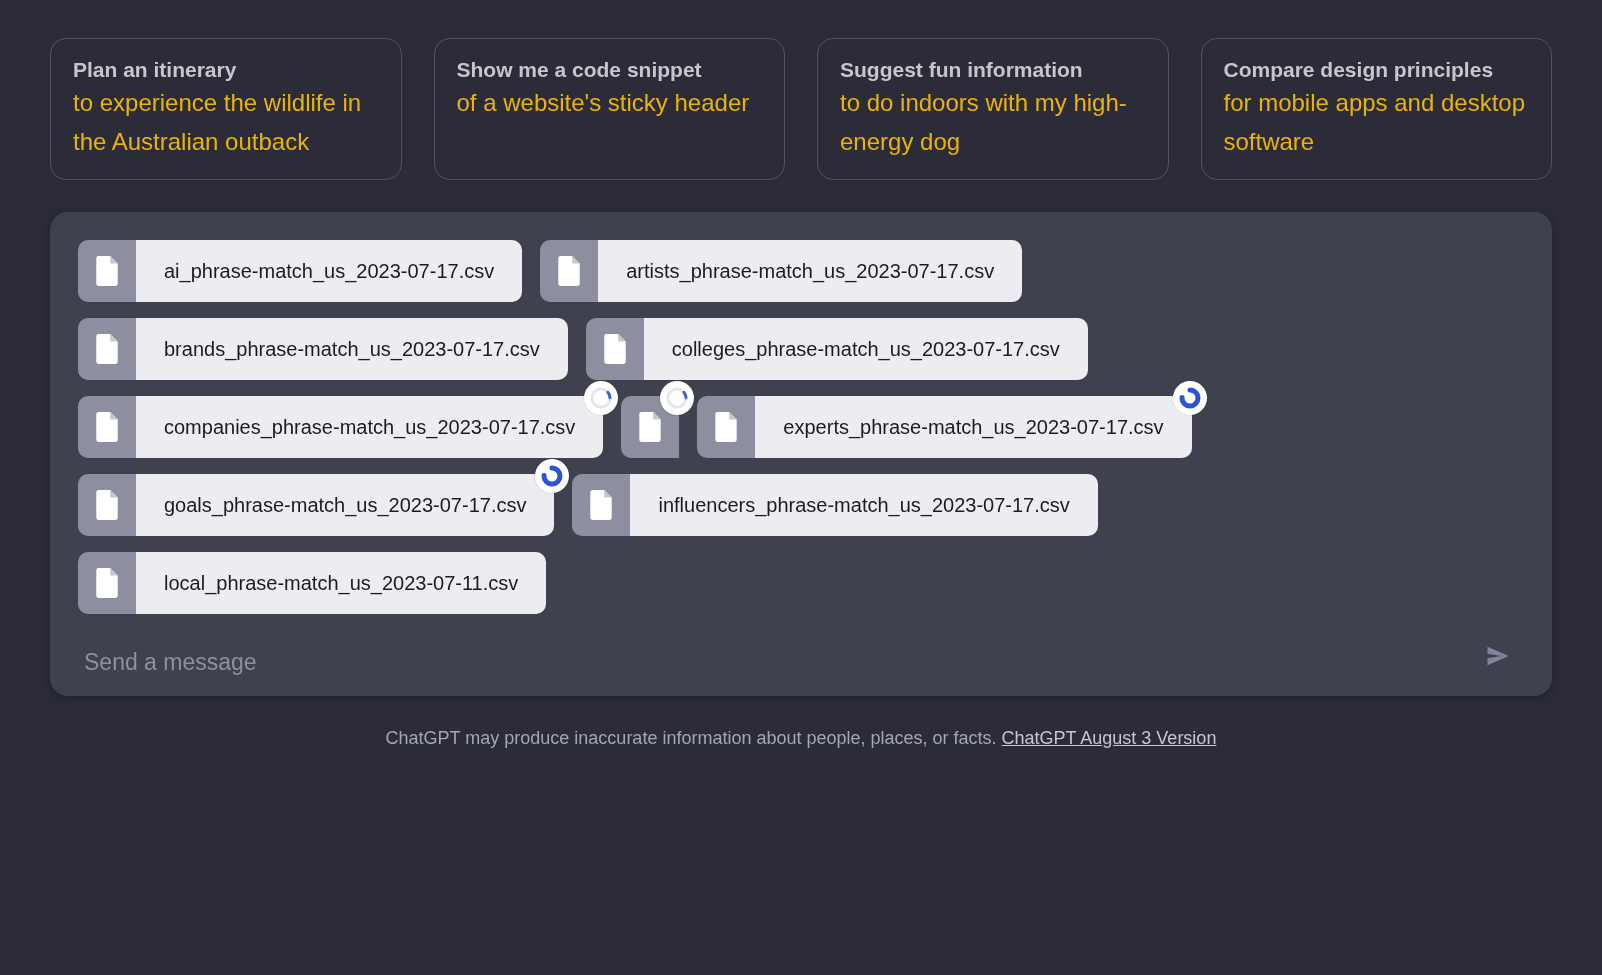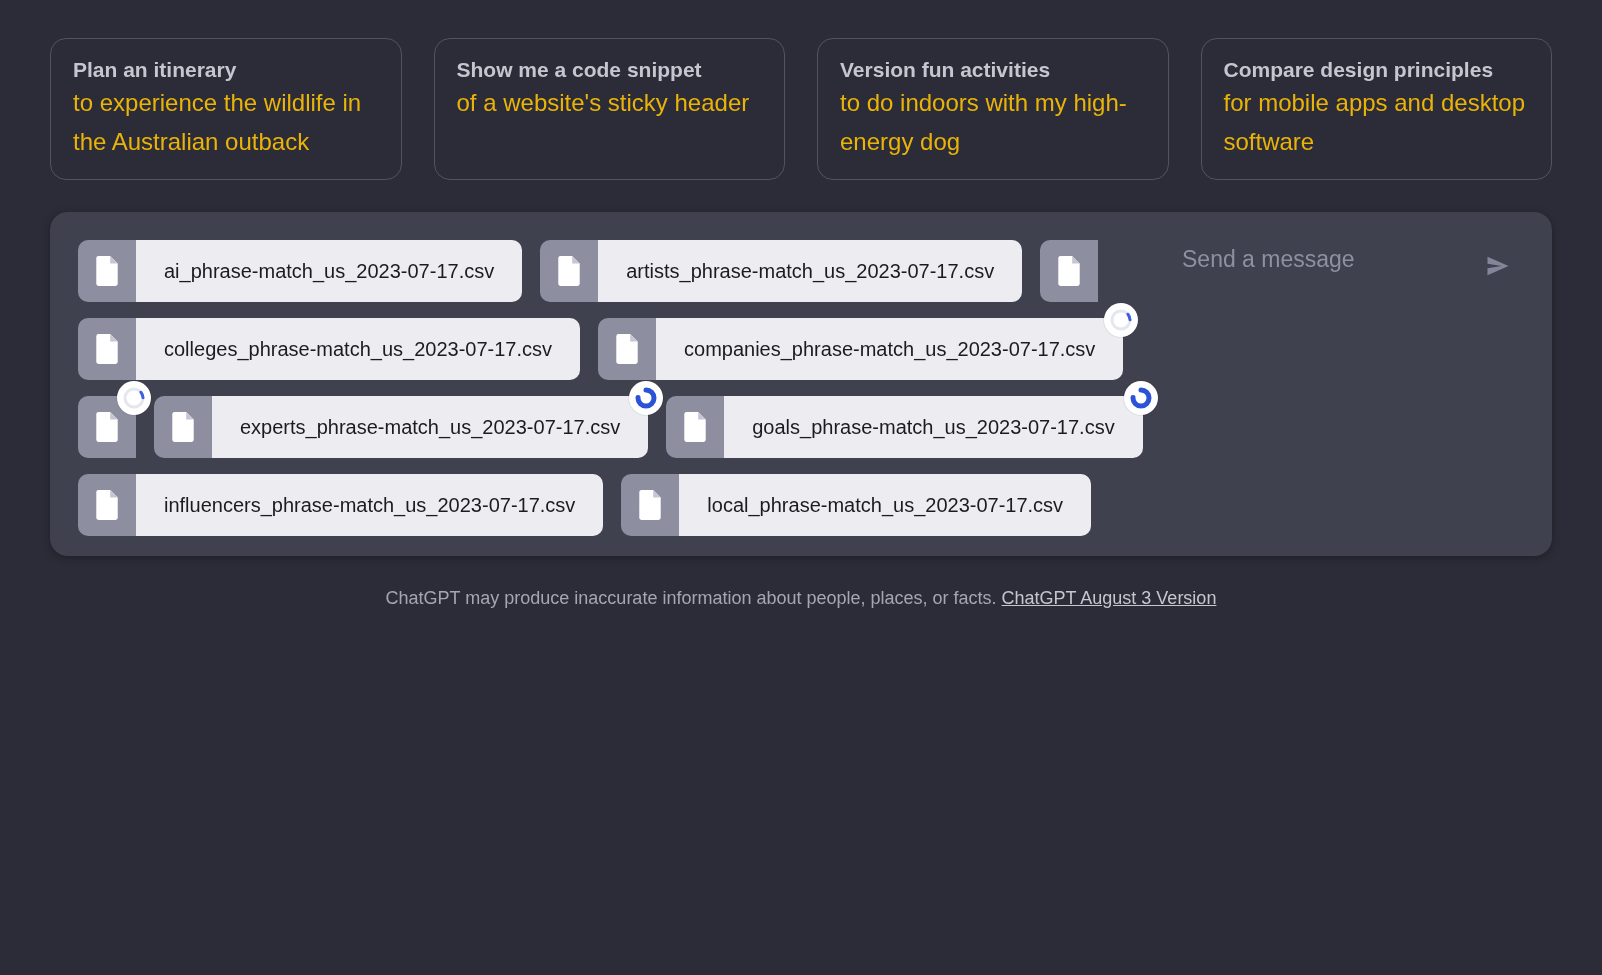--- a/index.html
+++ b/index.html
@@ -41,20 +41,21 @@
     color: #eab308;
     font-size: 24px;
     line-height: 1.6;
   }
 
   .composer {
     background: #40414f;
     border-radius: 18px;
     padding: 28px 28px 20px 28px;
     display: flex;
+    flex-direction: column;
     gap: 16px;
     box-shadow: 0 2px 8px rgba(0,0,0,0.3);
   }
 
   .file-flow {
     display: flex;
     flex-wrap: wrap;
     gap: 16px 18px;
   }
 
@@ -126,21 +127,21 @@
   }
   .spinner.thick circle.arc {
     stroke: #2a53d7;
     stroke-width: 5;
     stroke-linecap: round;
     fill: none;
   }
 
   .input-row {
     display: flex;
-    align-items: flex-start;
+    align-items: flex-end;
     padding: 6px 6px 0 6px;
   }
   .message-input {
     flex: 1;
     background: transparent;
     border: none;
     outline: none;
     color: #ececf1;
     font-size: 23px;
     font-family: inherit;
@@ -180,21 +181,21 @@
 <div class="suggestions">
   <div class="suggestion-card">
     <div class="suggestion-title">Plan an itinerary</div>
     <div class="suggestion-subtitle">to experience the wildlife in the Australian outback</div>
   </div>
   <div class="suggestion-card">
     <div class="suggestion-title">Show me a code snippet</div>
     <div class="suggestion-subtitle">of a website's sticky header</div>
   </div>
   <div class="suggestion-card">
-    <div class="suggestion-title">Version fun activities</div>
+    <div class="suggestion-title">Suggest fun information</div>
     <div class="suggestion-subtitle">to do indoors with my high-energy dog</div>
   </div>
   <div class="suggestion-card">
     <div class="suggestion-title">Compare design principles</div>
     <div class="suggestion-subtitle">for mobile apps and desktop software</div>
   </div>
 </div>
 
 <div class="composer">
   <div class="file-flow" id="file-flow">
@@ -217,20 +218,21 @@
         </div>
         <div class="file-name">artists_phrase-match_us_2023-07-17.csv</div>
       </div>
       <div class="file-chip">
         <div class="file-icon-box">
           <svg viewBox="0 0 24 28">
             <path d="M4 0h11l7 7v19a2 2 0 0 1-2 2H4a2 2 0 0 1-2-2V2a2 2 0 0 1 2-2z"></path>
             <path d="M15 0v7h7z" fill="#c5c6d4"></path>
           </svg>
         </div>
+        <div class="file-name">brands_phrase-match_us_2023-07-17.csv</div>
       </div>
       <div class="file-chip">
         <div class="file-icon-box">
           <svg viewBox="0 0 24 28">
             <path d="M4 0h11l7 7v19a2 2 0 0 1-2 2H4a2 2 0 0 1-2-2V2a2 2 0 0 1 2-2z"></path>
             <path d="M15 0v7h7z" fill="#c5c6d4"></path>
           </svg>
         </div>
         <div class="file-name">colleges_phrase-match_us_2023-07-17.csv</div>
       </div>
@@ -302,21 +304,21 @@
         </div>
         <div class="file-name">influencers_phrase-match_us_2023-07-17.csv</div>
       </div>
       <div class="file-chip">
         <div class="file-icon-box">
           <svg viewBox="0 0 24 28">
             <path d="M4 0h11l7 7v19a2 2 0 0 1-2 2H4a2 2 0 0 1-2-2V2a2 2 0 0 1 2-2z"></path>
             <path d="M15 0v7h7z" fill="#c5c6d4"></path>
           </svg>
         </div>
-        <div class="file-name">local_phrase-match_us_2023-07-17.csv</div>
+        <div class="file-name">local_phrase-match_us_2023-07-11.csv</div>
       </div>
     </div>
   <div class="input-row">
     <input class="message-input" type="text" placeholder="Send a message" style="">
     <button class="send-btn">
       <svg viewBox="0 0 24 24">
         <path d="M3 20l18-8L3 4v6l12 2-12 2v6z"></path>
       </svg>
     </button>
   </div>

